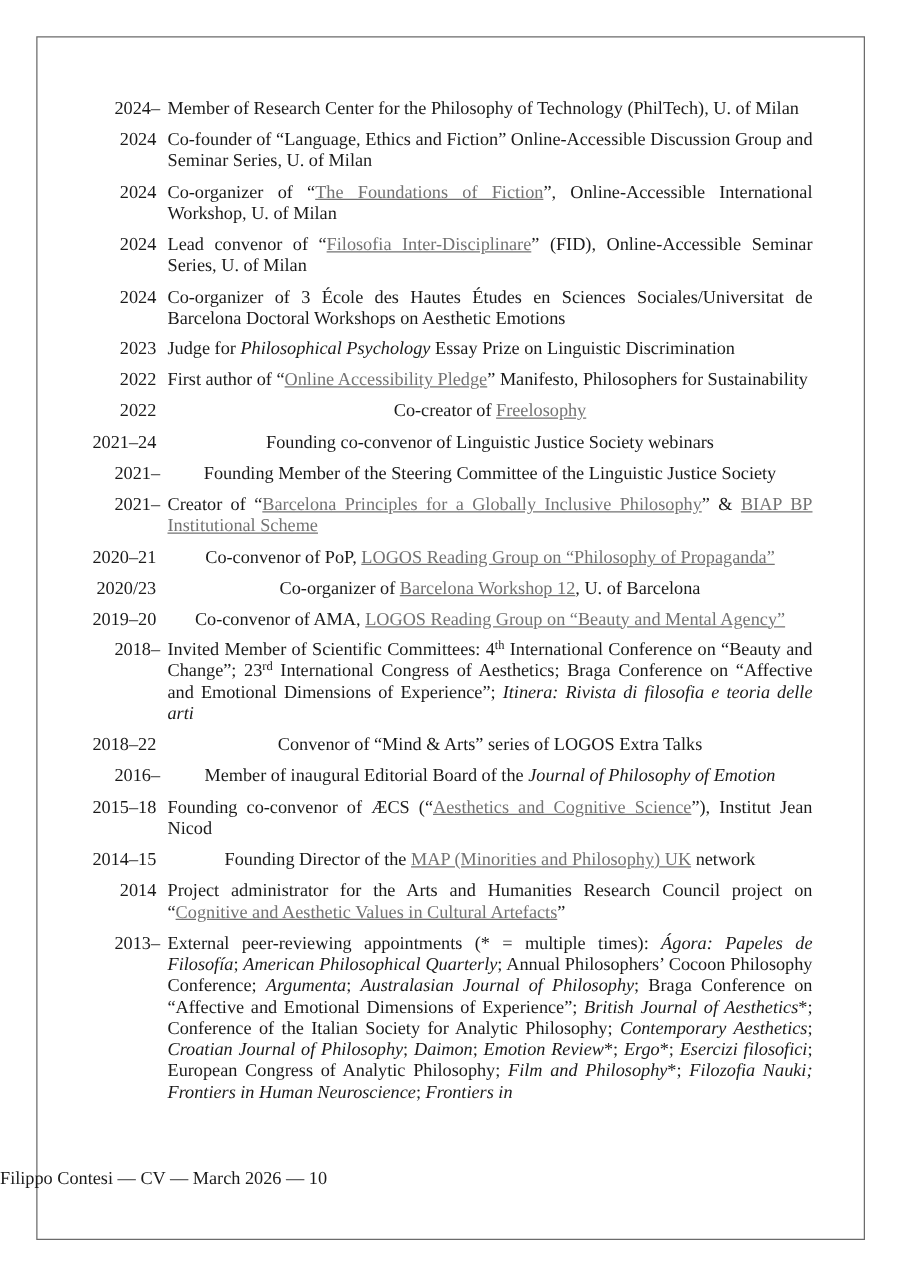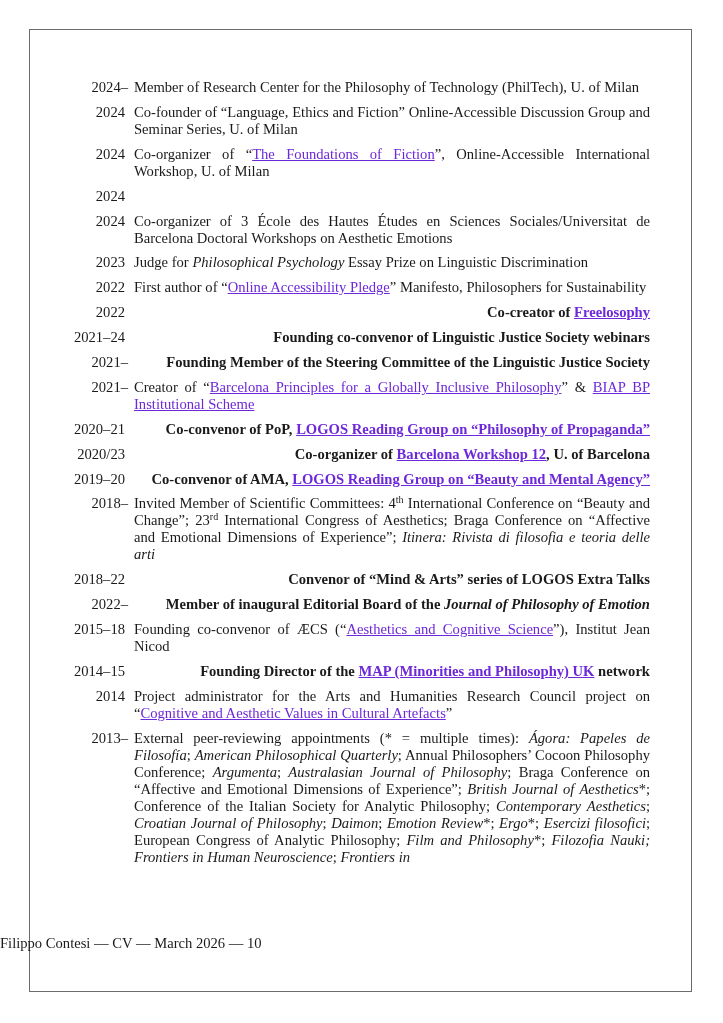--- a/index.html
+++ b/index.html
@@ -10,22 +10,22 @@
   }
   .entries {
     position: absolute; left: 60px; top: 79px; width: 590px;
     font-family: "Liberation Serif", serif; font-size: 14.6px; line-height: 17px;
     color: #1a1a1a;
   }
   .entry { display: flex; margin-bottom: 7.9px; }
   .year { width: 74px; flex: none; text-align: right; padding-right: 9px; box-sizing: border-box; white-space: nowrap; }
   .year.dash-end { padding-right: 6px; }
   .desc { flex: 1; text-align: justify; }
-  .desc.nojust { text-align: right; font-weight: bold; }
-  a.link { color: #6d28d9; text-decoration: underline; }
+  .desc.nojust { text-align: center; }
+  a.link { color: #737373; text-decoration: underline; }
   i { font-style: italic; }
   sup { font-size: 10px; line-height: 0; vertical-align: 5px; }
   .footer {
     position: absolute; left: 0; width: 723px; top: 935px; text-align: left;
     font-family: "Liberation Serif", serif; font-size: 14.6px; color: #1a1a1a;
   }
 </style>
 </head>
 <body>
 
@@ -39,20 +39,21 @@
     <div class="entry">
       <div class="year">2024</div>
       <div class="desc"><span>Co-founder of “Language, Ethics and Fiction” Online-Accessible Discussion Group and Seminar Series, U. of Milan</span></div>
     </div>
     <div class="entry">
       <div class="year">2024</div>
       <div class="desc"><span>Co-organizer of “</span><a class="link">The Foundations of Fiction</a><span>”, Online-Accessible International Workshop, U. of Milan</span></div>
     </div>
     <div class="entry">
       <div class="year">2024</div>
+      <div class="desc"><span>Lead convenor of “</span><a class="link">Filosofia Inter-Disciplinare</a><span>” (FID), Online-Accessible Seminar Series, U. of Milan</span></div>
     </div>
     <div class="entry">
       <div class="year">2024</div>
       <div class="desc"><span>Co-organizer of 3 École des Hautes Études en Sciences Sociales/Universitat de Barcelona Doctoral Workshops on Aesthetic Emotions</span></div>
     </div>
     <div class="entry">
       <div class="year">2023</div>
       <div class="desc"><span>Judge for </span><i>Philosophical Psychology</i><span> Essay Prize on Linguistic Discrimination</span></div>
     </div>
     <div class="entry">
@@ -89,21 +90,21 @@
     </div>
     <div class="entry">
       <div class="year dash-end">2018–</div>
       <div class="desc"><span>Invited Member of Scientific Committees: 4</span><sup>th</sup><span> International Conference on “Beauty and Change”; 23</span><sup>rd</sup><span> International Congress of Aesthetics; Braga Conference on “Affective and Emotional Dimensions of Experience”; </span><i>Itinera: Rivista di filosofia e teoria delle arti</i></div>
     </div>
     <div class="entry">
       <div class="year">2018–22</div>
       <div class="desc nojust"><span>Convenor of “Mind &amp; Arts” series of LOGOS Extra Talks</span></div>
     </div>
     <div class="entry">
-      <div class="year dash-end">2022–</div>
+      <div class="year dash-end">2016–</div>
       <div class="desc nojust"><span>Member of inaugural Editorial Board of the </span><i>Journal of Philosophy of Emotion</i></div>
     </div>
     <div class="entry">
       <div class="year">2015–18</div>
       <div class="desc"><span>Founding co-convenor of ÆCS (“</span><a class="link">Aesthetics and Cognitive Science</a><span>”), Institut Jean Nicod</span></div>
     </div>
     <div class="entry">
       <div class="year">2014–15</div>
       <div class="desc nojust"><span>Founding Director of the </span><a class="link">MAP (Minorities and Philosophy) UK</a><span> network</span></div>
     </div>

